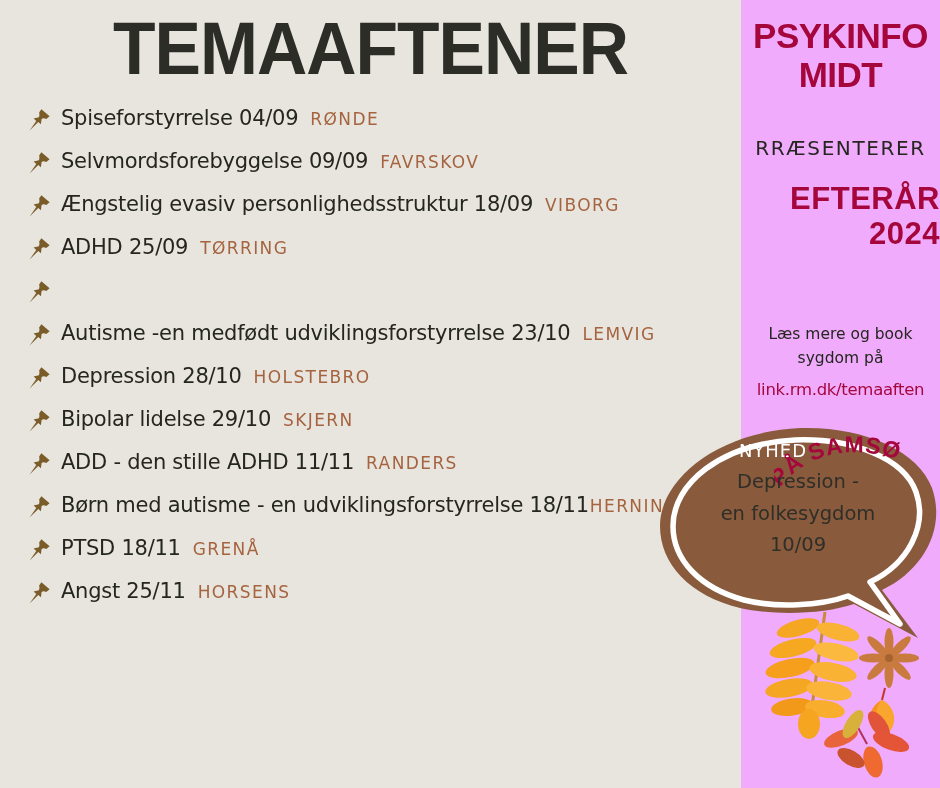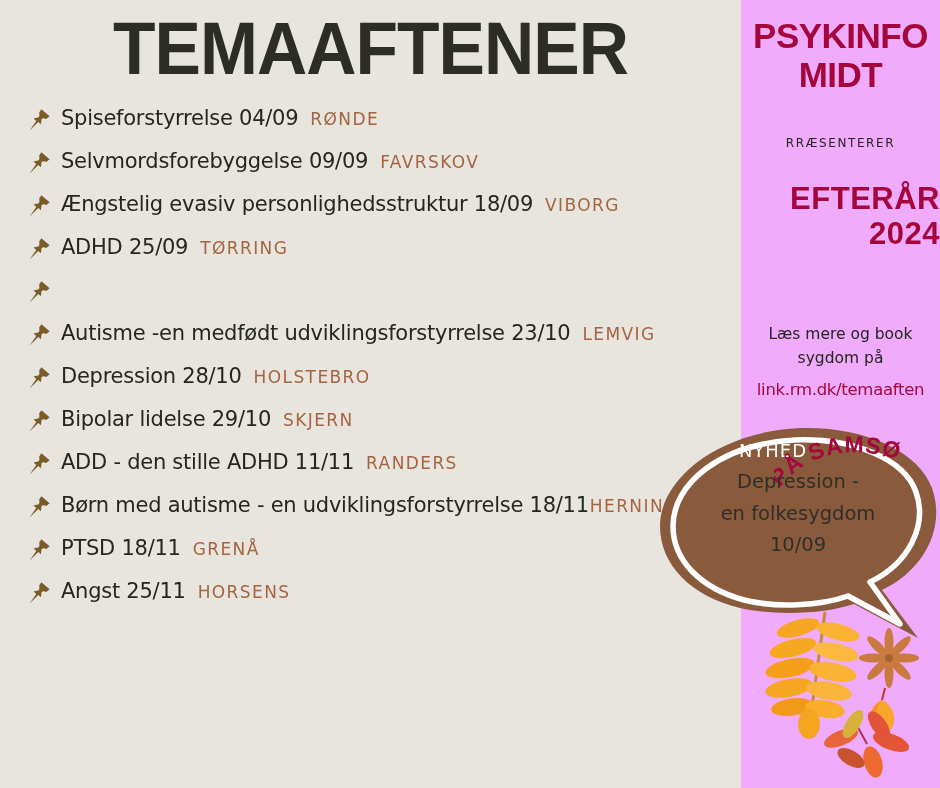--- a/index.html
+++ b/index.html
@@ -32,21 +32,21 @@
     font-size:35px;
     line-height:1.0;
     letter-spacing:-0.5px;
   }
   .sb-brand .l2{display:block;margin-top:4px;}
   .sb-presents{
     position:absolute;left:0;right:0;top:136px;
     text-align:center;
     color:#24261f;
     font-family:"DejaVu Sans", sans-serif;
-    font-size:12px;
+    font-size:20px;
     letter-spacing:1.6px;
   }
   .sb-season{
     position:absolute;left:0;right:0;top:182px;
     text-align:right;
     color:#a5073d;
     font-family:"Liberation Sans", sans-serif;
     font-weight:bold;
     font-size:31px;
     line-height:1.12;

